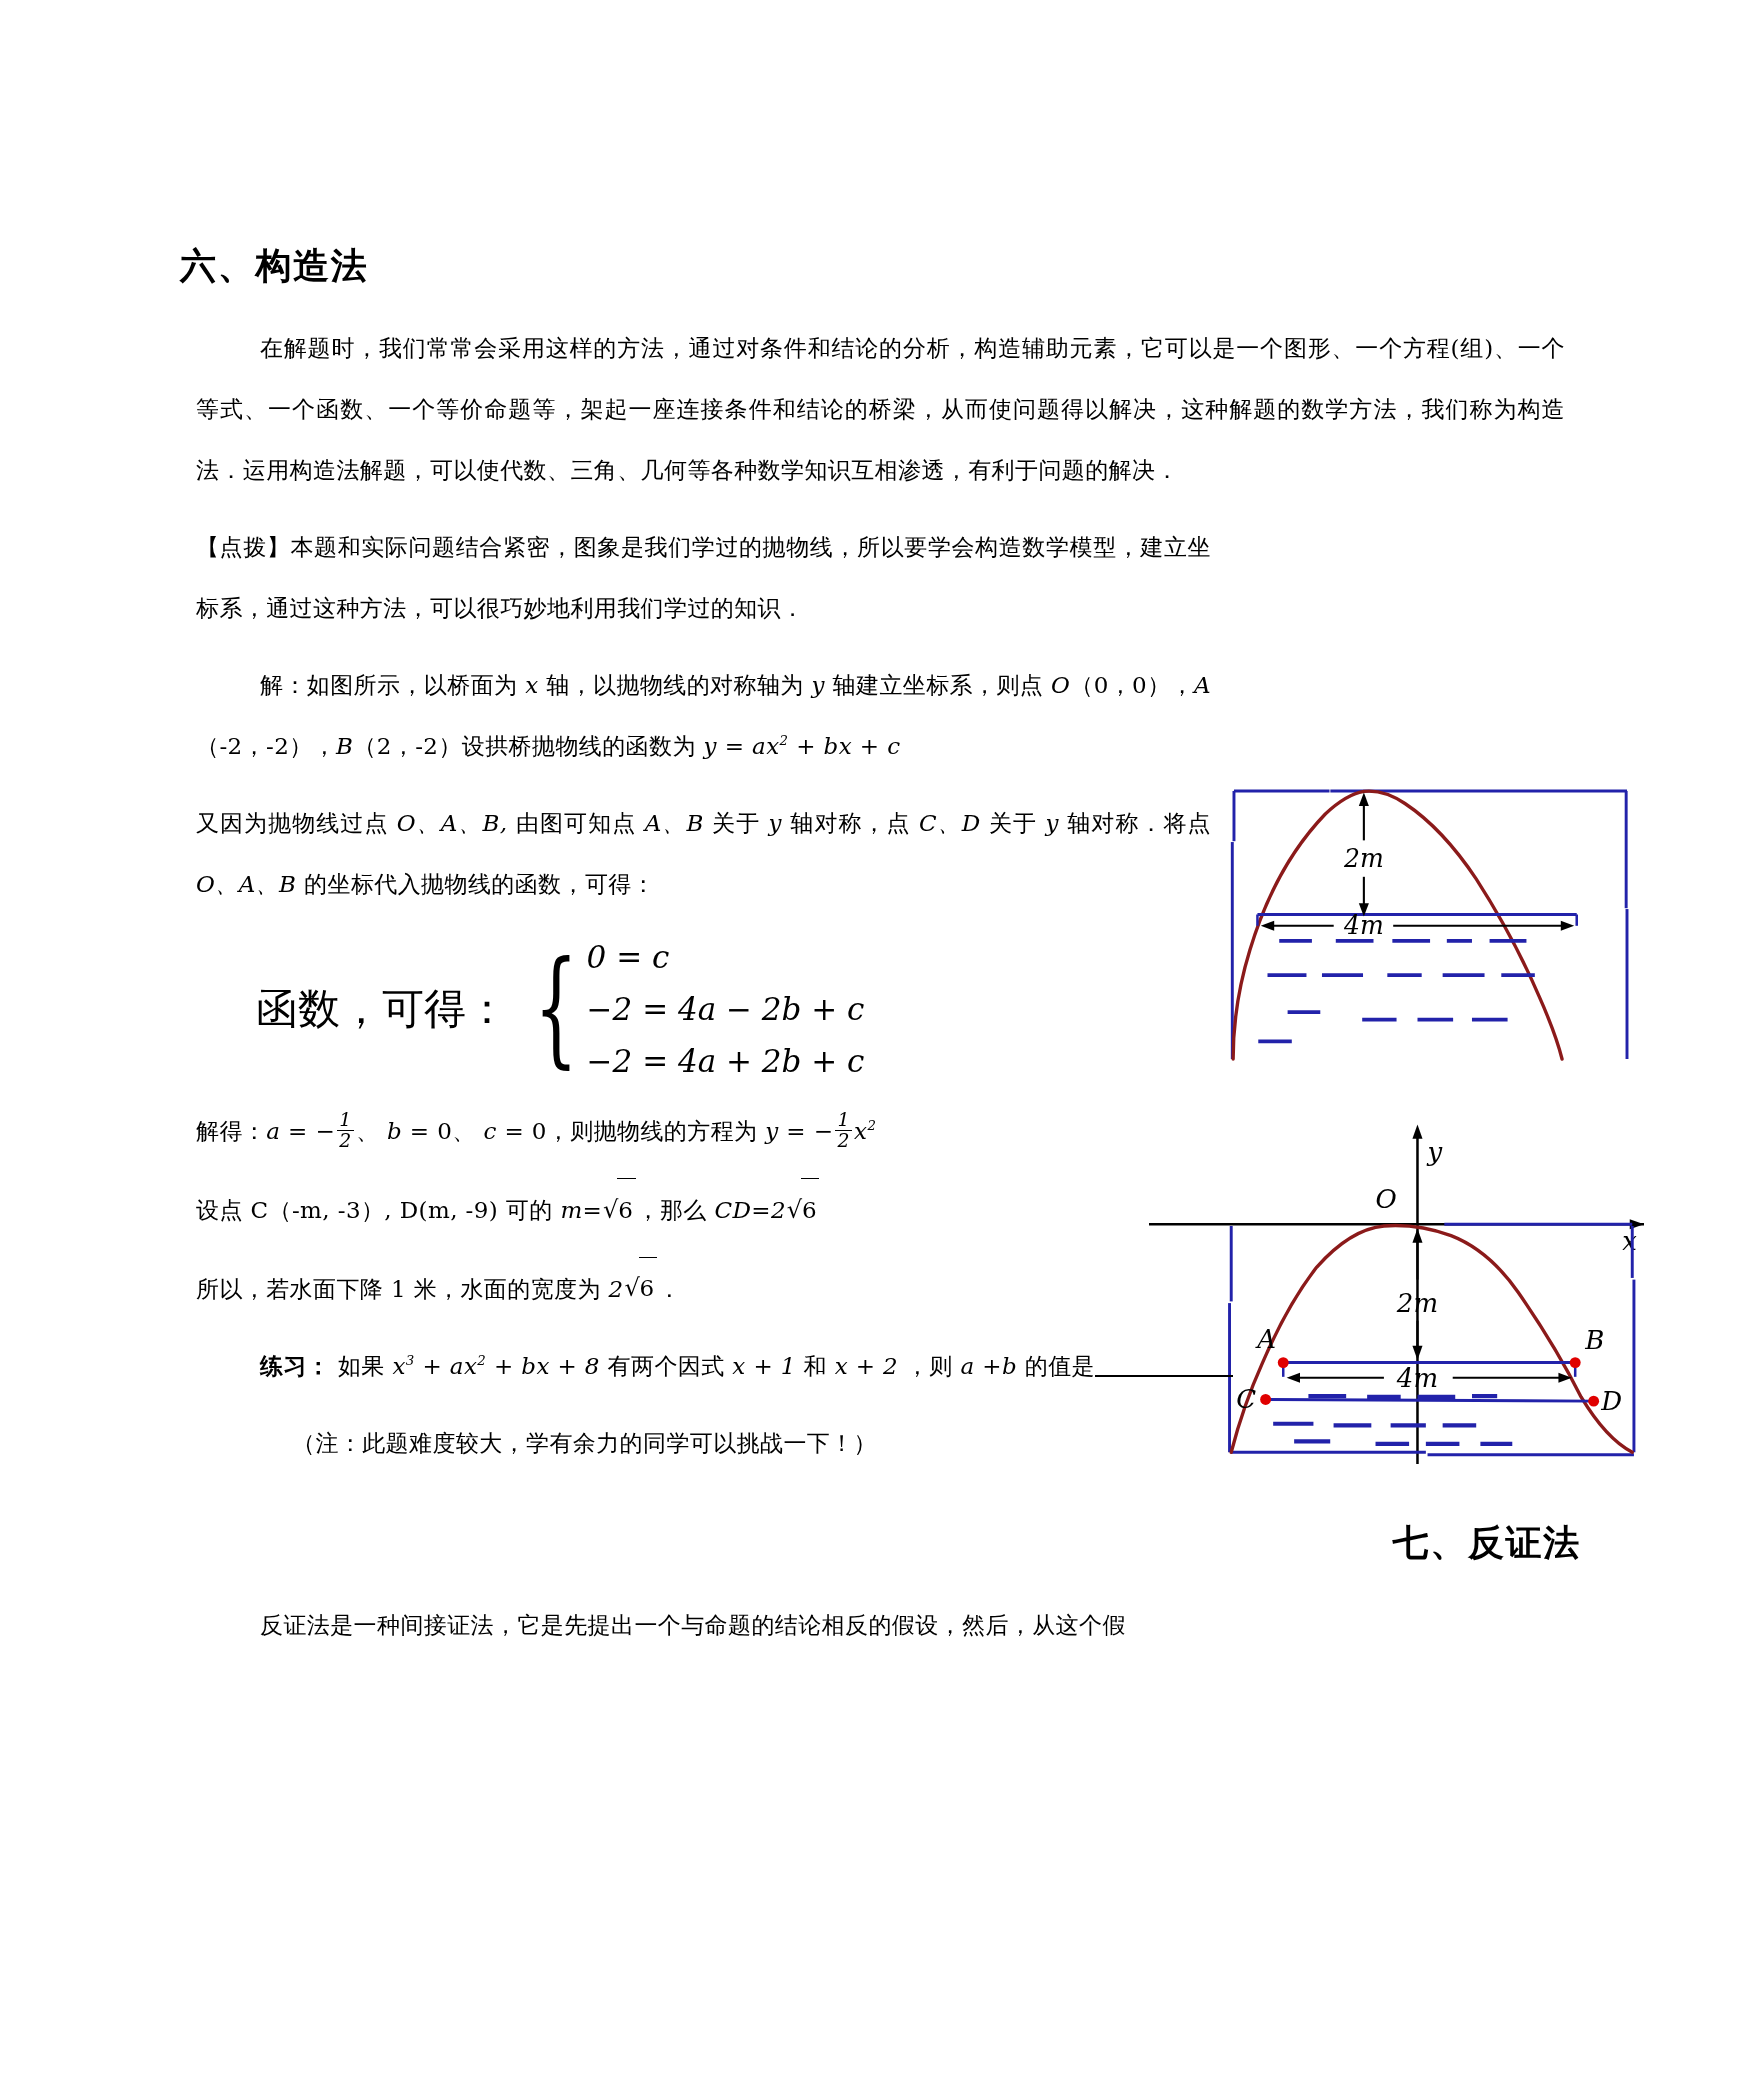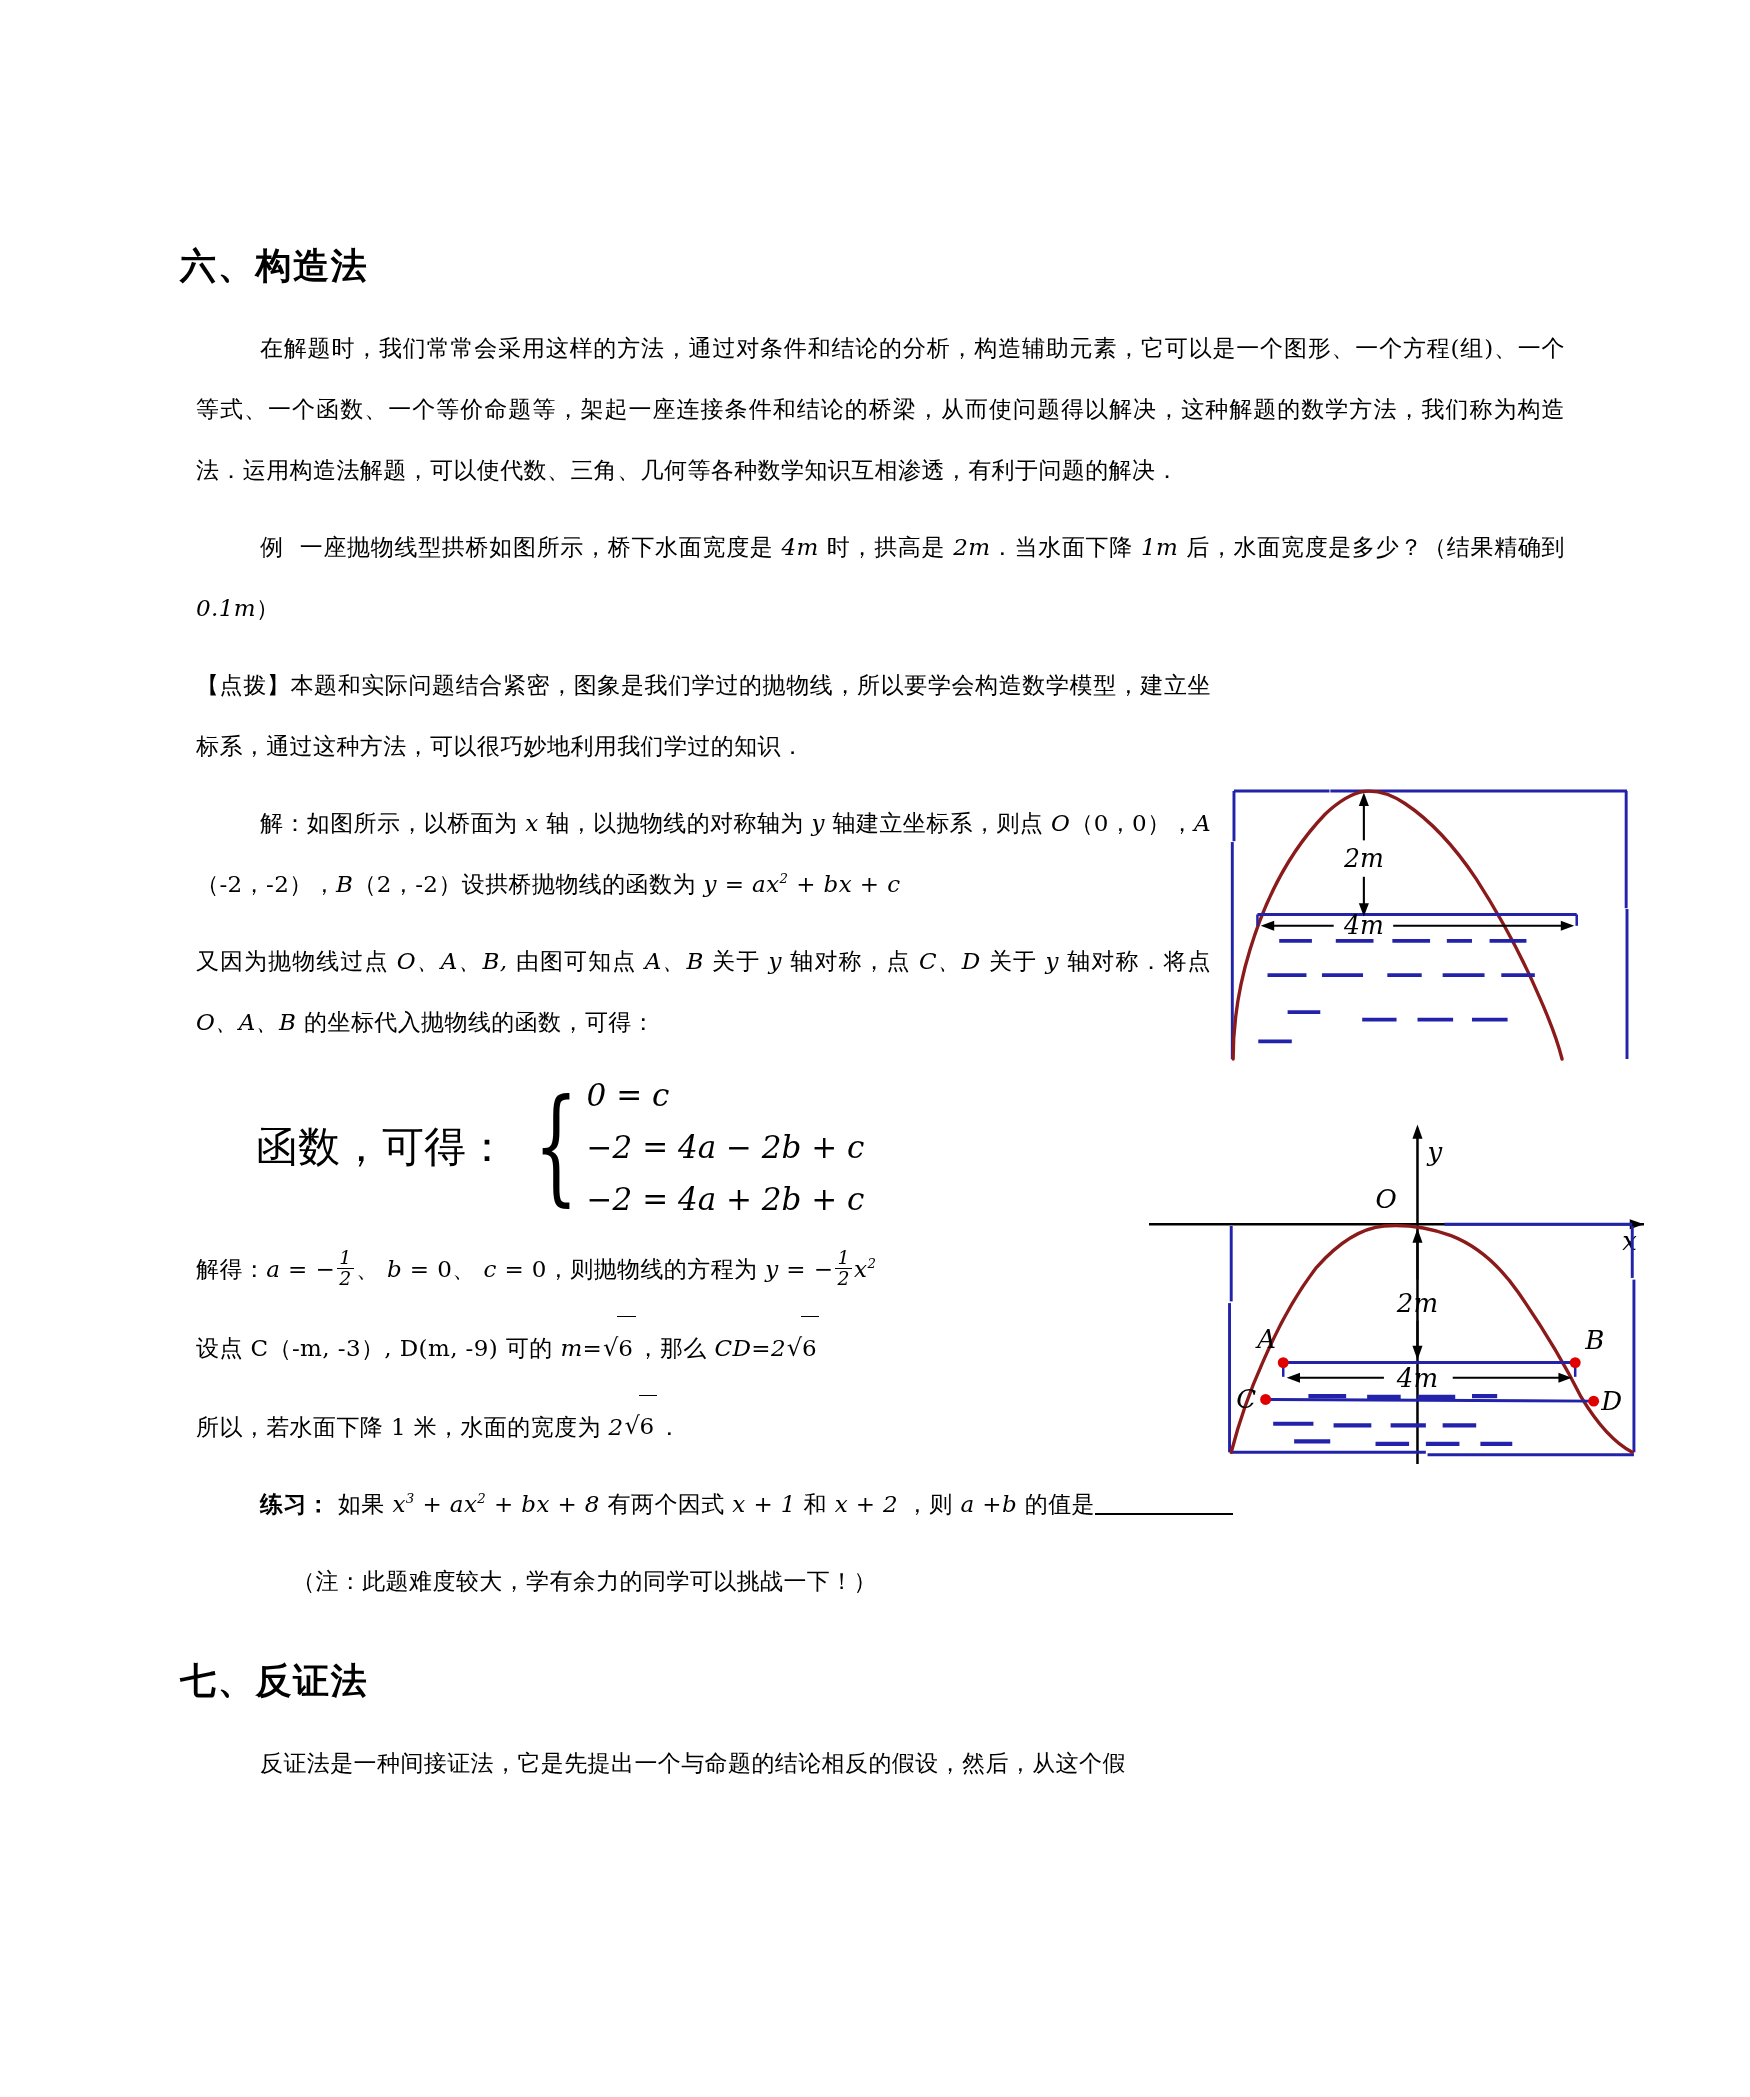--- a/index.html
+++ b/index.html
@@ -207,24 +207,20 @@
       </g>
     </svg>
   </div>
 
   <div class="col">
 
     <h2 class="sec">六、构造法</h2>
 
     <p class="body ind">在解题时，我们常常会采用这样的方法，通过对条件和结论的分析，构造辅助元素，它可以是一个图形、一个方程(组)、一个等式、一个函数、一个等价命题等，架起一座连接条件和结论的桥梁，从而使问题得以解决，这种解题的数学方法，我们称为构造法．运用构造法解题，可以使代数、三角、几何等各种数学知识互相渗透，有利于问题的解决．</p>
 
-    <p class="body ind">
-      <span>例</span>&nbsp;
-      <span>一座抛物线型拱桥如图所示，桥下水面宽度是 </span><i class="v">4m</i><span> 时，拱高是 </span><i class="v">2m</i><span>．当水面下降 </span><i class="v">1m</i><span> 后，水面宽度是多少？（结果精确到 </span><i class="v">0.1m</i><span>）</span>
-    </p>
 
     <p class="body nar">
       <span>【点拨】</span><span>本题和实际问题结合紧密，图象是我们学过的抛物线，所以要学会构造数学模型，建立坐标系，通过这种方法，可以很巧妙地利用我们学过的知识．</span>
     </p>
 
     <p class="body nar ind">
       <span>解：如图所示，以桥面为 </span><i class="v">x</i><span> 轴，以抛物线的对称轴为 </span><i class="v">y</i><span> 轴建立坐标系，则点 </span><i class="v">O</i><span>（0，0）</span>，<i class="v">A</i><span>（-2，-2）</span>，<i class="v">B</i><span>（2，-2）</span><span>设拱桥抛物线的函数为 </span><i class="v">y</i>
       <i class="v">=</i> <i class="v">ax<sup class="e">2</sup></i> <i class="v">+</i> <i class="v">bx</i>
       <i class="v">+</i> <i class="v">c</i>
     </p>
@@ -261,19 +257,19 @@
 
     <p class="body ind" style="margin-top:11px;">
       <b>练习：</b>
       <span>如果 </span><i class="v">x<sup class="e">3</sup> + ax<sup class="e">2</sup> + bx + 8</i><span> 有两个因式 </span><i class="v">x + 1</i><span> 和 </span><i class="v">x + 2</i><span> ，则 </span><i class="v">a +b</i><span> 的值是</span><span class="blank"></span>
     </p>
 
     <p class="body" style="text-indent:96px;">
       <span>（注：此题难度较大，学有余力的同学可以挑战一下！）</span>
     </p>
 
-    <h2 class="sec" style="margin-top:50px; margin-bottom:31px;">七、反证法</h2>
+    <h2 class="sec" style="margin-top:50px; margin-bottom:31px;text-align:right;">七、反证法</h2>
 
     <p class="body ind">反证法是一种间接证法，它是先提出一个与命题的结论相反的假设，然后，从这个假</p>
 
   </div>
 </div>
 
 
 </body></html>

